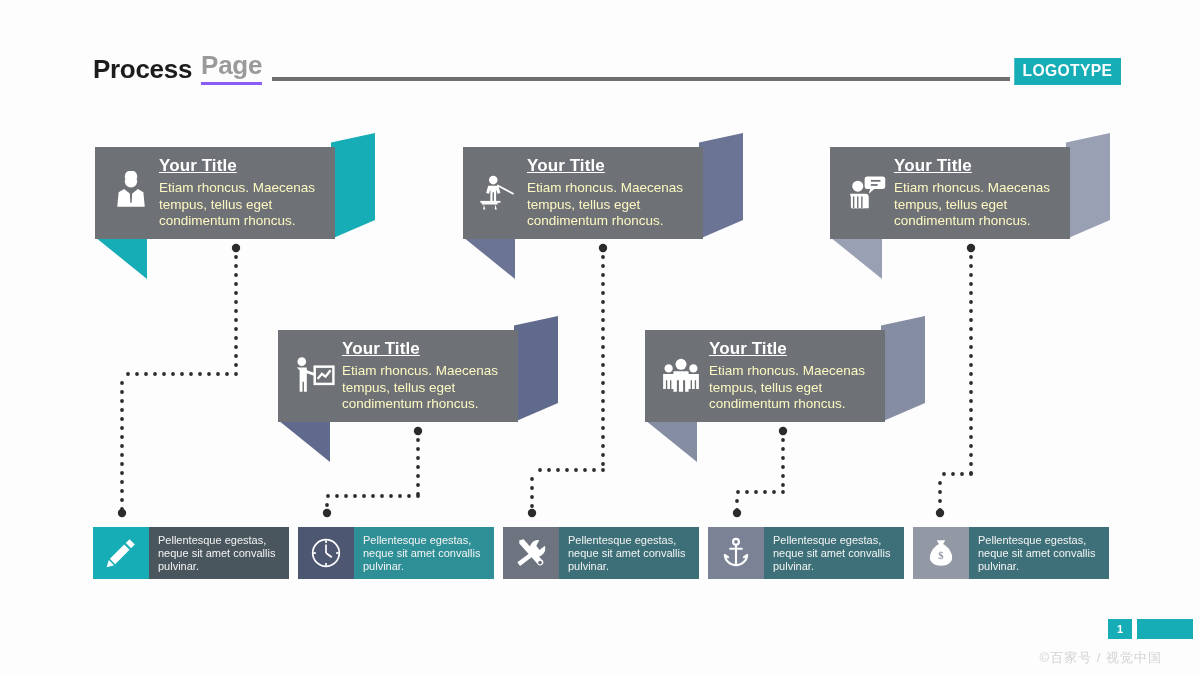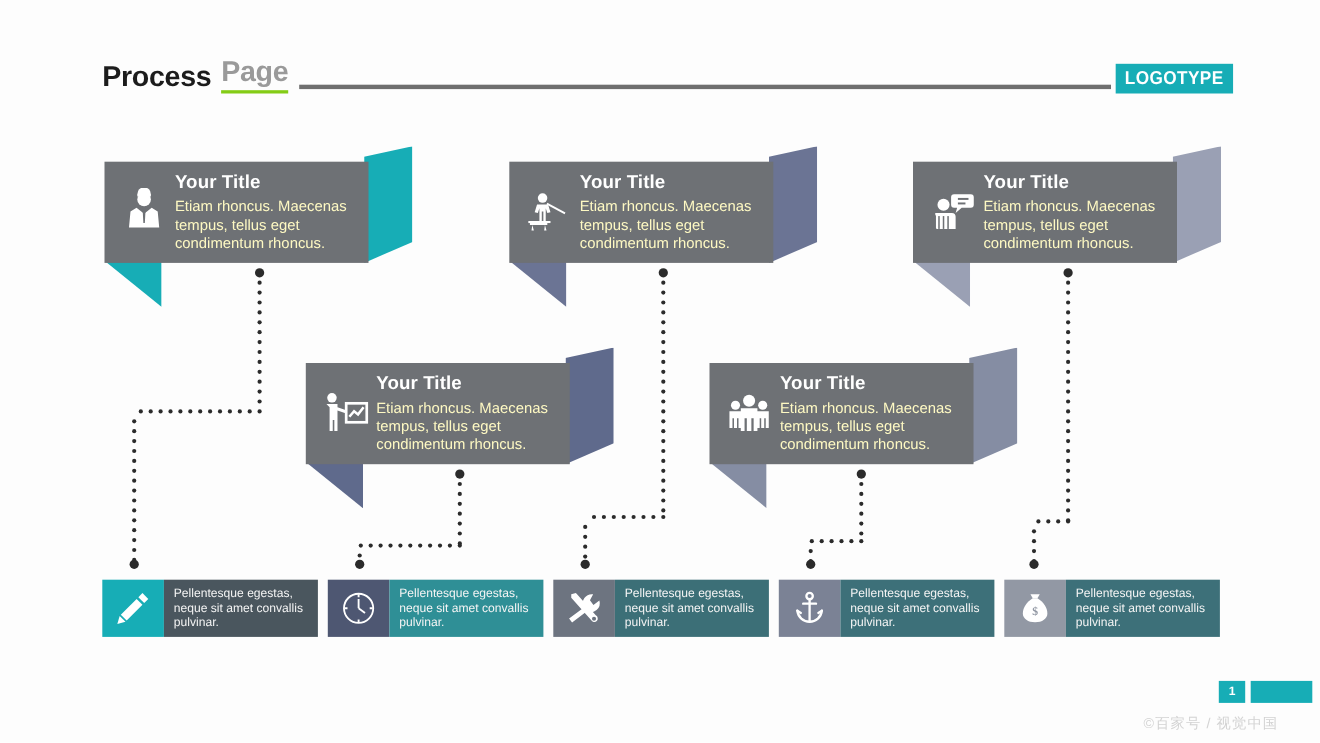--- a/index.html
+++ b/index.html
@@ -38,21 +38,21 @@
     font-size: 26px;
     font-weight: bold;
     color: #1c1c1c;
     letter-spacing: -0.3px;
   }
   .title-light {
     font-size: 26px;
     font-weight: bold;
     color: #9a9a9a;
     letter-spacing: -0.3px;
-    border-bottom: 3px solid #84cc16;
+    border-bottom: 3px solid #8b5cf6;
     padding-bottom: 1px;
   }
   #title-rule {
     position: absolute;
     left: 272px; top: 77px;
     width: 738px; height: 4px;
     background: #6f6f6f;
   }
   #logotype {
     position: absolute;
@@ -99,20 +99,21 @@
     color: #ffffff;
     padding-left: 8px;
   }
   .ribbon-text { padding-right: 12px; }
   .ribbon-title {
     color: #ffffff;
     font-size: 17px;
     font-weight: bold;
     margin-bottom: 4px;
     letter-spacing: 0.1px;
+    text-decoration: underline;
   }
   .ribbon-desc {
     color: #fef9c3;
     font-size: 13.5px;
     line-height: 16.5px;
     font-weight: normal;
   }
 
   
   #connectors {

